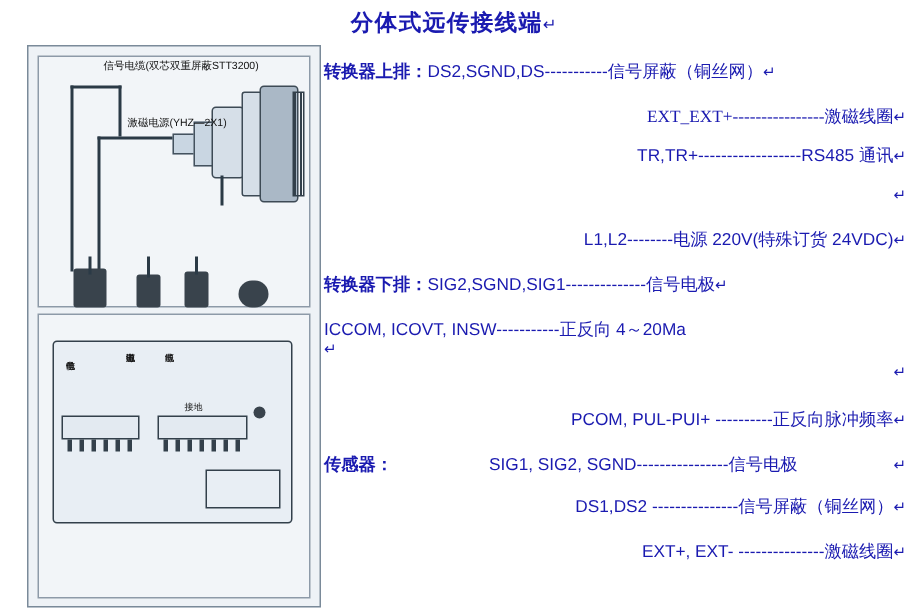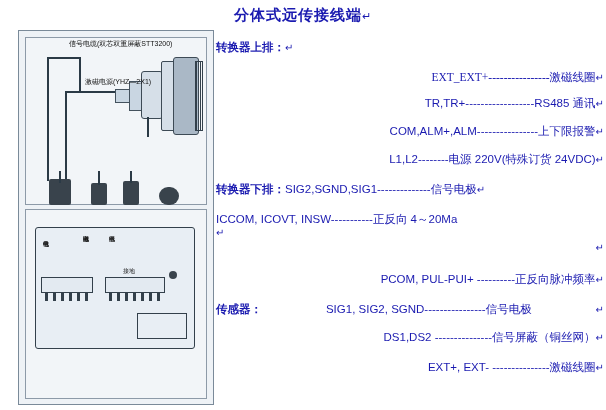--- a/index.html
+++ b/index.html
@@ -269,35 +269,35 @@
     <div class="lbl-bottom-1">信号电缆</div>
     <div class="lbl-bottom-2">激磁电源</div>
     <div class="lbl-bottom-3">电源线</div>
     <div class="lbl-bottom-4">接地</div>
   </div>
 
   <div class="rows">
 
     <div class="row" style="top:6px;align-items:center;">
       <span class="lead">转换器上排：</span>
+      <span class="body">DS2,SGND,DS-----------信号屏蔽（铜丝网）</span>
       <span class="mark">↵</span>
     </div>
 
     <div class="row right" style="top:36px;font-family:Liberation Serif, serif;">
       <span class="body">EXT_EXT+----------------激磁线圈</span>
       <span class="mark">↵</span>
     </div>
 
     <div class="row right" style="top:62px;">
       <span class="body">TR,TR+------------------RS485 通讯</span>
       <span class="mark">↵</span>
     </div>
 
     <div class="row right" style="top:90px;">
-      <span class="body">COM,ALM+,ALM----------------上下限报警</span>
       <span class="mark">↵</span>
     </div>
 
     <div class="row right" style="top:118px;">
       <span class="body">L1,L2--------电源 220V(特殊订货 24VDC)</span>
       <span class="mark">↵</span>
     </div>
 
     <div class="row" style="top:148px;">
       <span class="lead">转换器下排：</span>

